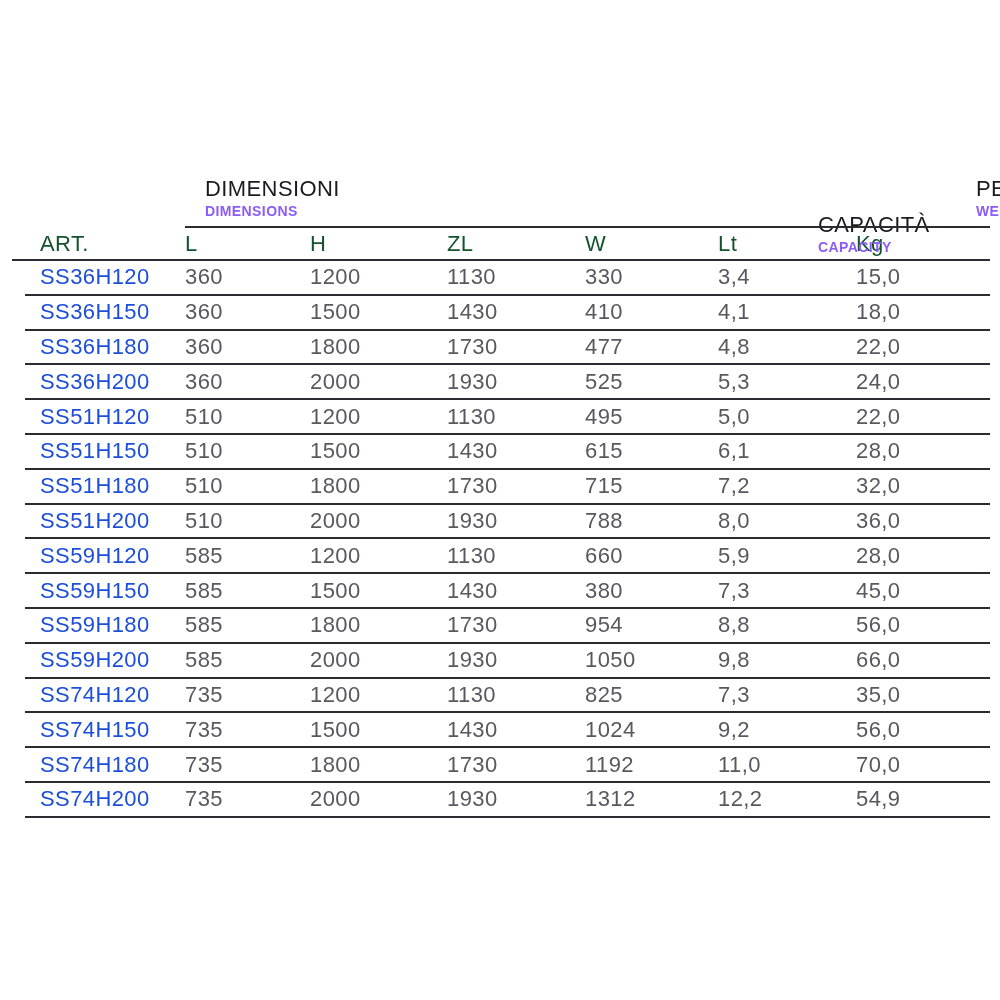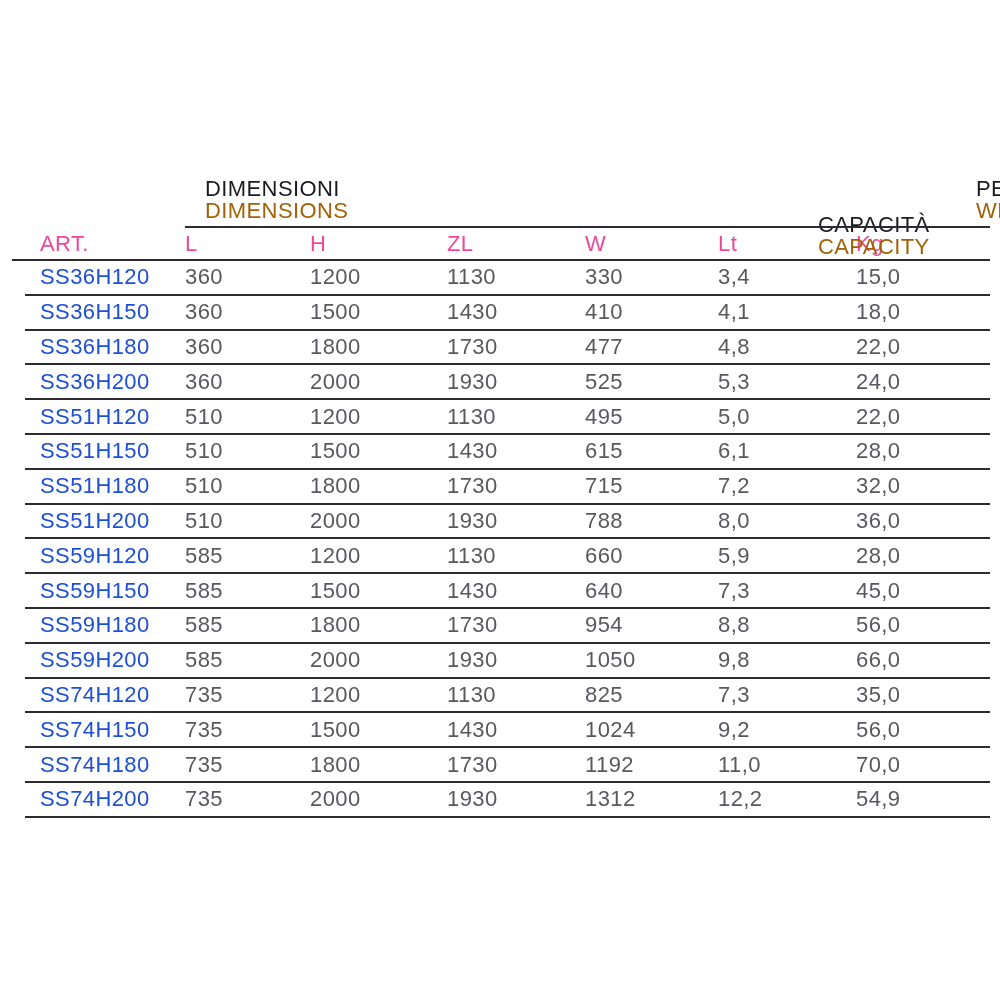--- a/index.html
+++ b/index.html
@@ -40,42 +40,43 @@
   .gc-3 { grid-column: 6; margin-top: 36px; }
   .gc-4 { grid-column: 7; }
   .group-it {
     display: block;
     font-size: 22px;
     letter-spacing: 0.4px;
     color: #1a1a1f;
   }
   .group-en {
     display: block;
-    font-size: 22px;
-    letter-spacing: 0.4px;
-    color: #a16207;
+    font-size: 14px;
+    letter-spacing: 0.4px;
+    color: #8b5cf6;
+    font-weight: bold;
   }
   .group-line {
     position: absolute;
     left: 160px;
     right: 0;
     bottom: 0;
     height: 2px;
     background: #2b2b30;
   }
   .header-row {
     height: 33px;
     border-bottom: 2px solid #2b2b30;
     margin-left: -13px;
     padding-left: 28px;
   }
   .header-cell {
     font-size: 22px;
     letter-spacing: 0.4px;
-    color: #ec4899;
+    color: #14532d;
   }
   .data-row {
     height: 34.8px;
     border-bottom: 2px solid #2b2b30;
   }
   .cell {
     font-size: 22px;
     letter-spacing: 0.4px;
     white-space: nowrap;
   }
@@ -194,21 +195,21 @@
           <div class="cell val">1130</div>
           <div class="cell val">660</div>
           <div class="cell val">5,9</div>
           <div class="cell val">28,0</div>
         </div>
         <div class="row data-row">
           <div class="cell art">SS59H150</div>
           <div class="cell val">585</div>
           <div class="cell val">1500</div>
           <div class="cell val">1430</div>
-          <div class="cell val">640</div>
+          <div class="cell val">380</div>
           <div class="cell val">7,3</div>
           <div class="cell val">45,0</div>
         </div>
         <div class="row data-row">
           <div class="cell art">SS59H180</div>
           <div class="cell val">585</div>
           <div class="cell val">1800</div>
           <div class="cell val">1730</div>
           <div class="cell val">954</div>
           <div class="cell val">8,8</div>

